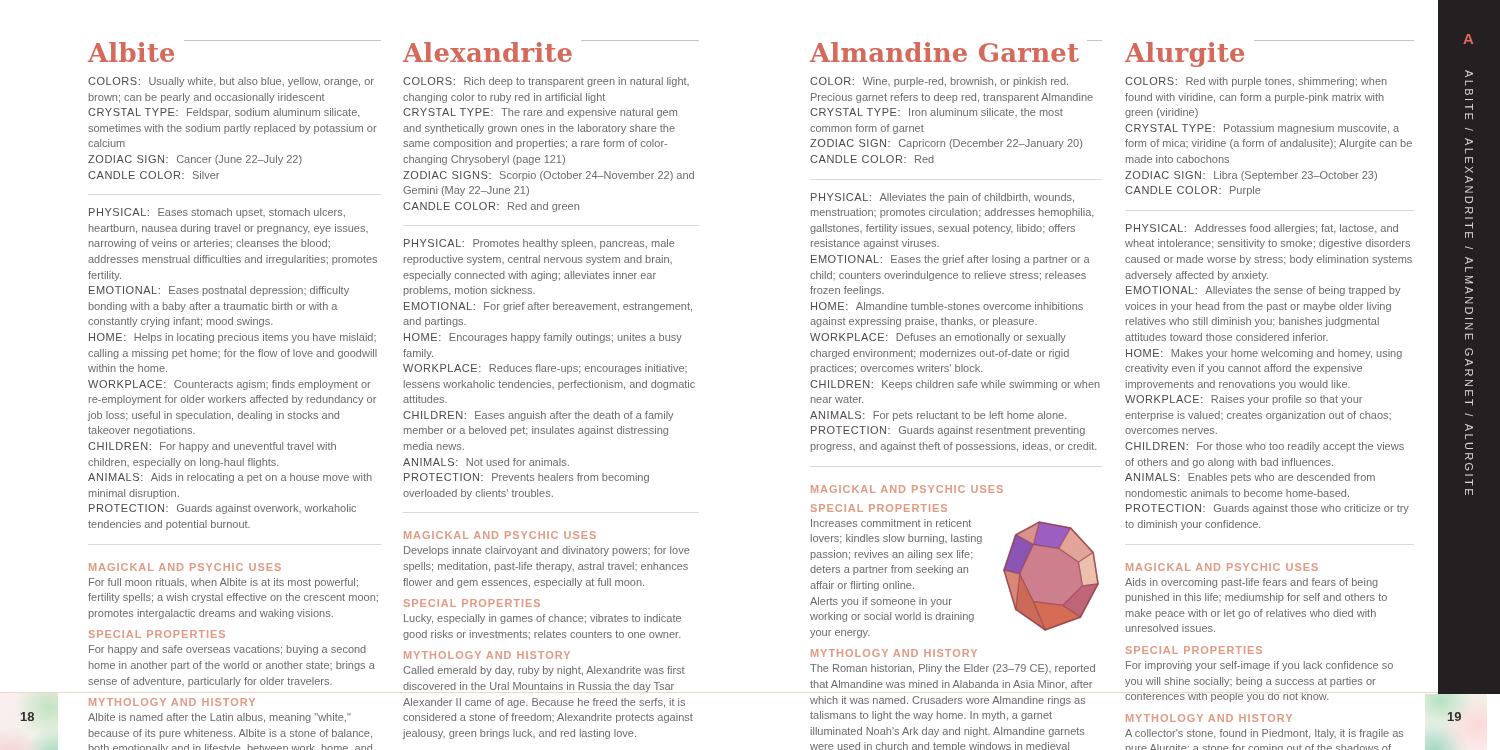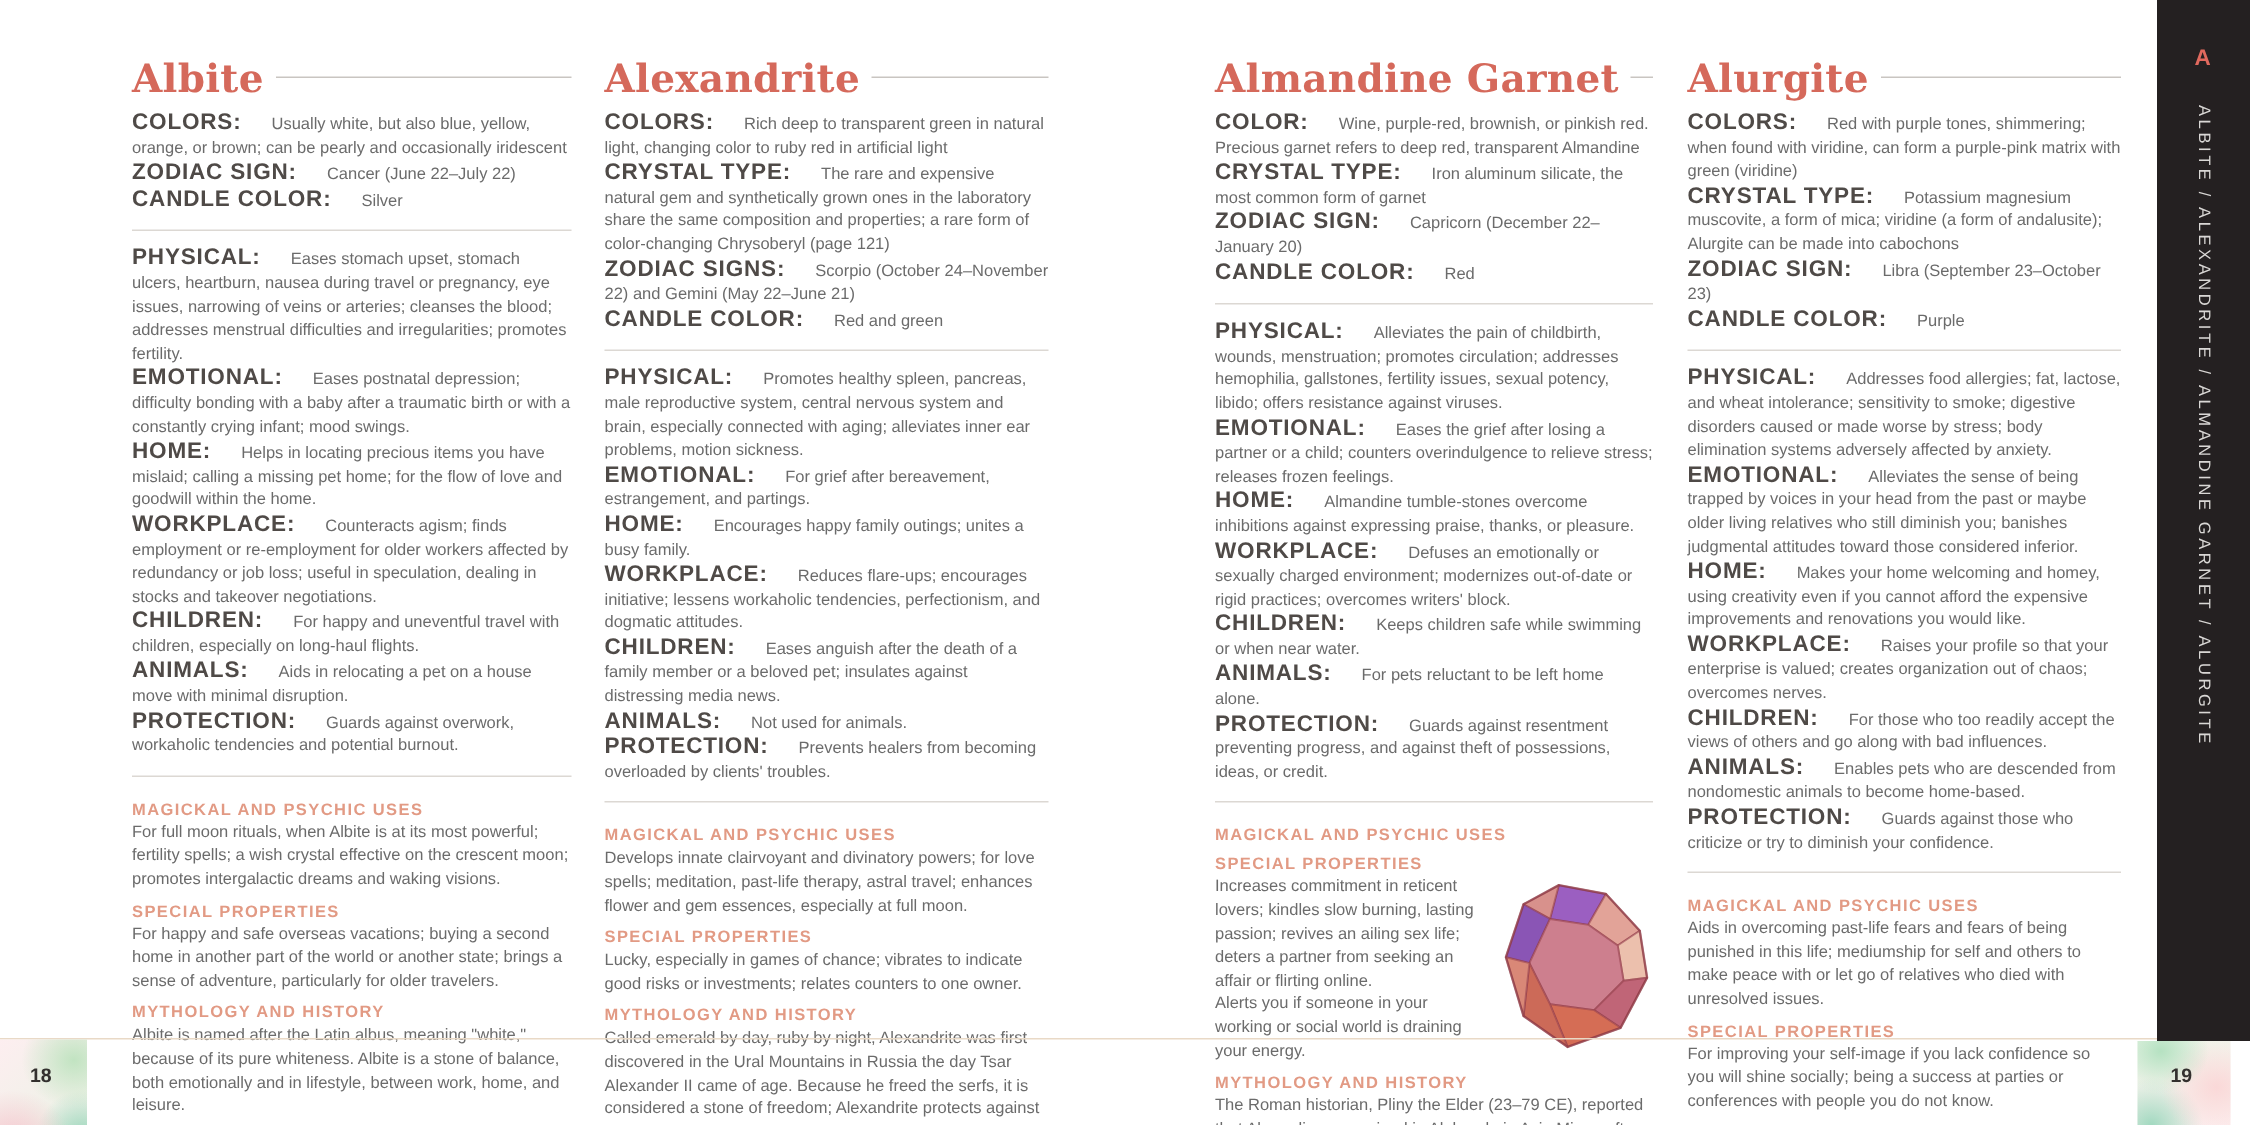--- a/index.html
+++ b/index.html
@@ -7,28 +7,28 @@
     position:relative; width:1500px; height:750px; background:#ffffff;
     overflow:hidden; font-family:"Liberation Sans", sans-serif;
   }
   .entry { position:absolute; top:40px; }
   #col1 { left:88px;  width:293px; }
   #col2 { left:403px; width:296px; }
   #col3 { left:810px; width:292px; }
   #col4 { left:1125px;width:289px; }
 
   .entry-title {
-    display:flex; align-items:center; margin:0 0 8px 0;
+    display:flex; align-items:flex-start; margin:0 0 8px 0;
     font-family:"DejaVu Serif","Liberation Serif",serif;
     font-weight:700; font-size:26px; line-height:1; color:#d5695b; letter-spacing:0.2px;
   }
   .entry-title .rule { flex:1; height:0; border-bottom:1px solid #c9c5c1; margin:0 0 4px 8px; }
 
   .kv { margin:0; font-size:11px; line-height:15.6px; color:#6b6b6b; }
-  .kv-label { font-weight:700; font-size:15px; letter-spacing:0.55px; color:#4f4a47; padding-right:20px; }
+  .kv-label { font-weight:400; font-size:11px; letter-spacing:0.55px; color:#4f4a47; padding-right:7px; }
 
   .divider { border:0; border-top:1px solid #dcd8d3; margin:11px 0 10px 0; }
 
   .use-heading { margin:7px 0 2px 0; font-size:11px; font-weight:700; letter-spacing:0.95px; color:#e29a84; }
   .use-heading.first { margin-top:16px; }
   .use-text { margin:0; font-size:11px; line-height:15.6px; color:#6b6b6b; }
 
   .garnet-float { float:right; width:102px; height:118px; margin:2px 0 2px 8px; }
   .garnet-float svg { width:100%; height:100%; }
 
@@ -71,20 +71,21 @@
 
 <div class="spread">
 
   <section class="entry" id="col1">
     <h2 class="entry-title">
       <span>Albite</span>
       <span class="rule"></span>
     </h2>
     <div>
       <p class="kv"><span class="kv-label">COLORS:</span><span>Usually white, but also blue, yellow, orange, or brown; can be pearly and occasionally iridescent</span></p>
+      <p class="kv"><span class="kv-label">CRYSTAL TYPE:</span><span>Feldspar, sodium aluminum silicate, sometimes with the sodium partly replaced by potassium or calcium</span></p>
       <p class="kv"><span class="kv-label">ZODIAC SIGN:</span><span>Cancer (June 22–July 22)</span></p>
       <p class="kv"><span class="kv-label">CANDLE COLOR:</span><span>Silver</span></p>
     </div>
     <hr class="divider">
     <div>
       <p class="kv"><span class="kv-label">PHYSICAL:</span><span>Eases stomach upset, stomach ulcers, heartburn, nausea during travel or pregnancy, eye issues, narrowing of veins or arteries; cleanses the blood; addresses menstrual difficulties and irregularities; promotes fertility.</span></p>
       <p class="kv"><span class="kv-label">EMOTIONAL:</span><span>Eases postnatal depression; difficulty bonding with a baby after a traumatic birth or with a constantly crying infant; mood swings.</span></p>
       <p class="kv"><span class="kv-label">HOME:</span><span>Helps in locating precious items you have mislaid; calling a missing pet home; for the flow of love and goodwill within the home.</span></p>
       <p class="kv"><span class="kv-label">WORKPLACE:</span><span>Counteracts agism; finds employment or re-employment for older workers affected by redundancy or job loss; useful in speculation, dealing in stocks and takeover negotiations.</span></p>
       <p class="kv"><span class="kv-label">CHILDREN:</span><span>For happy and uneventful travel with children, especially on long-haul flights.</span></p>

